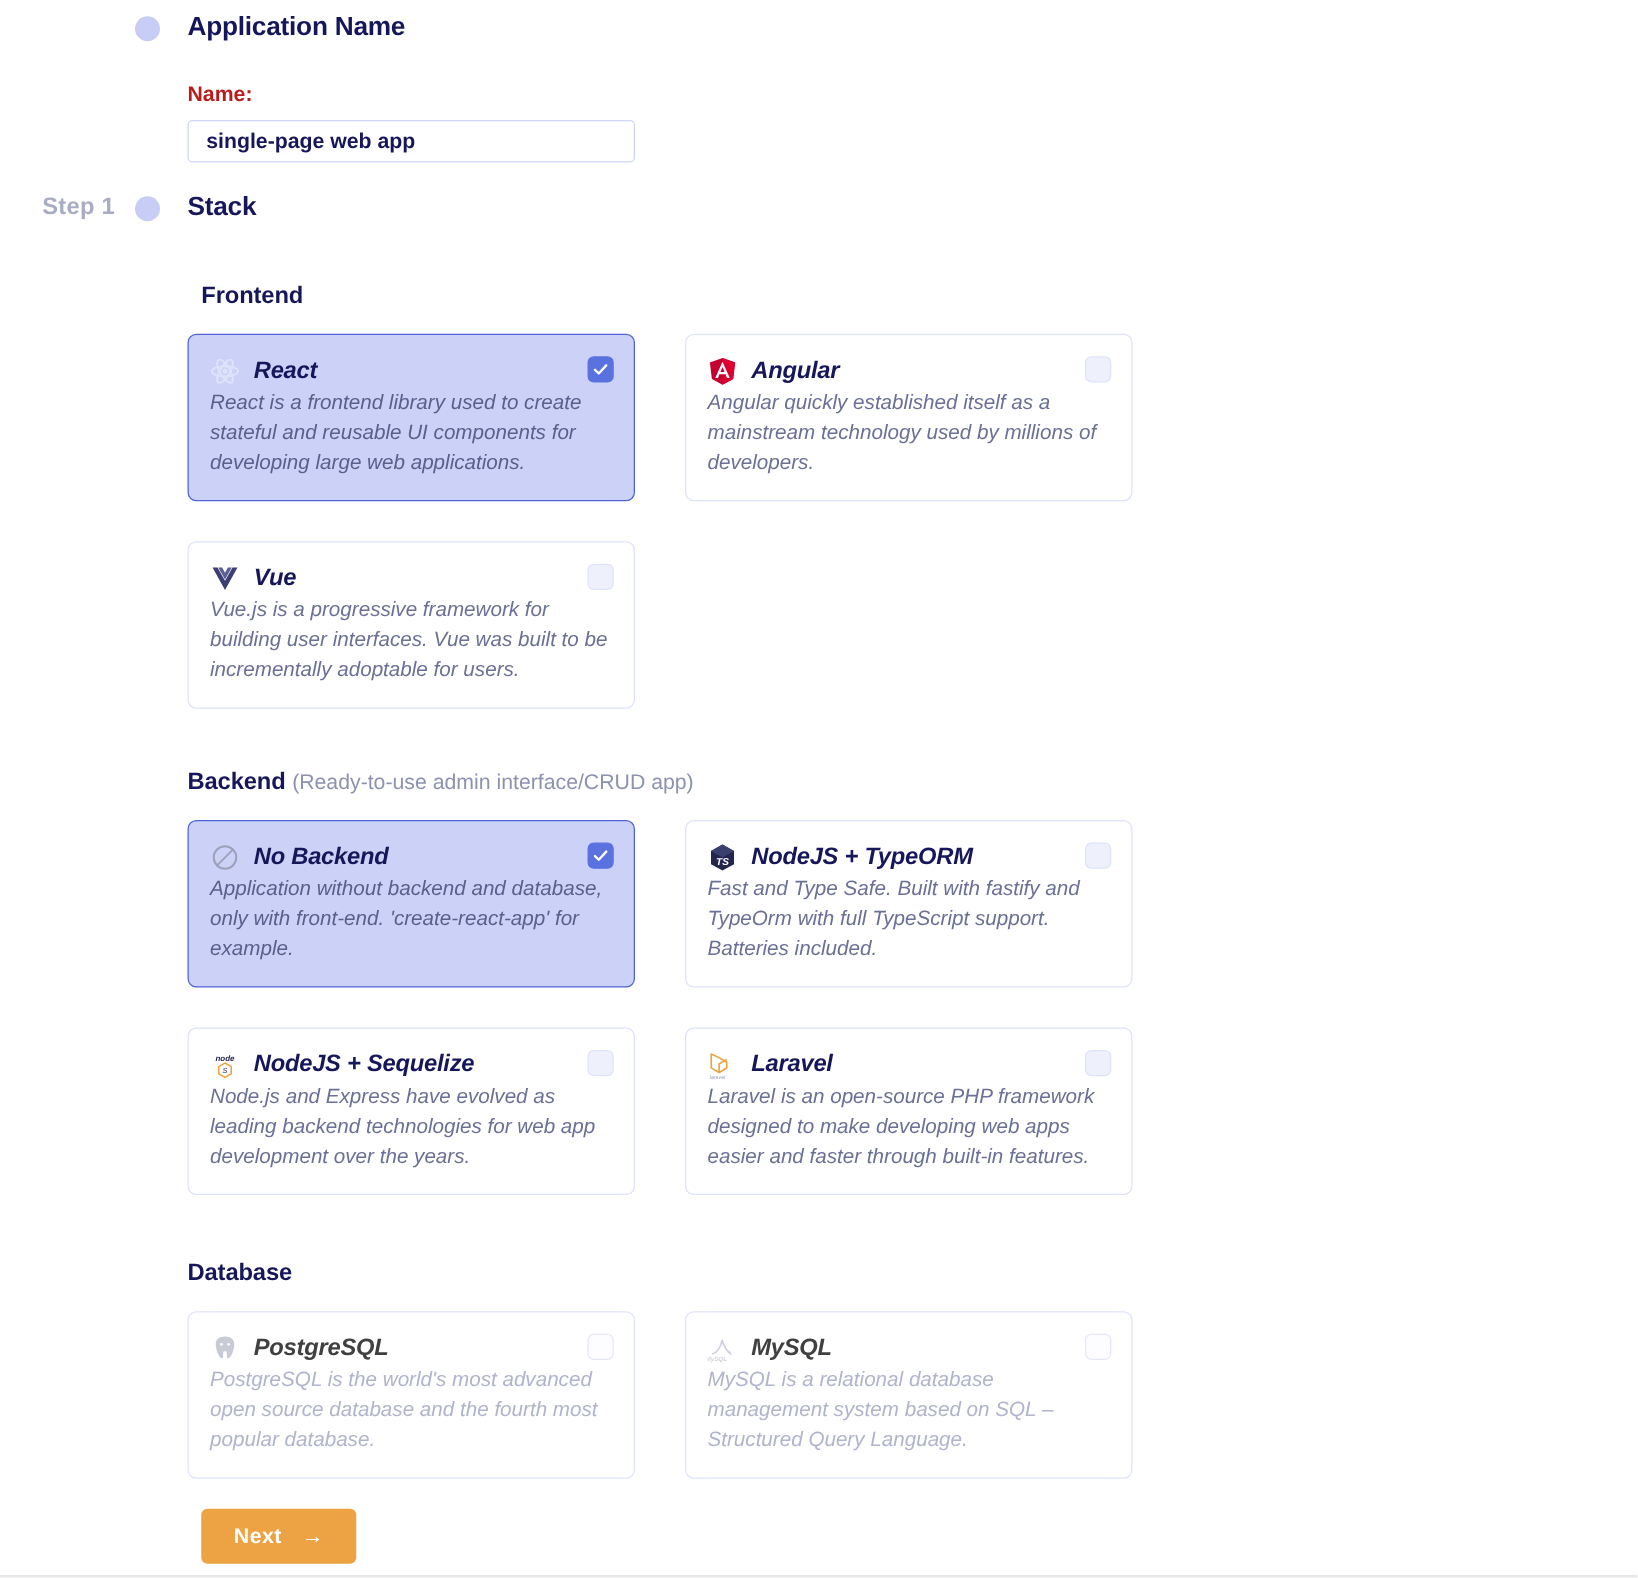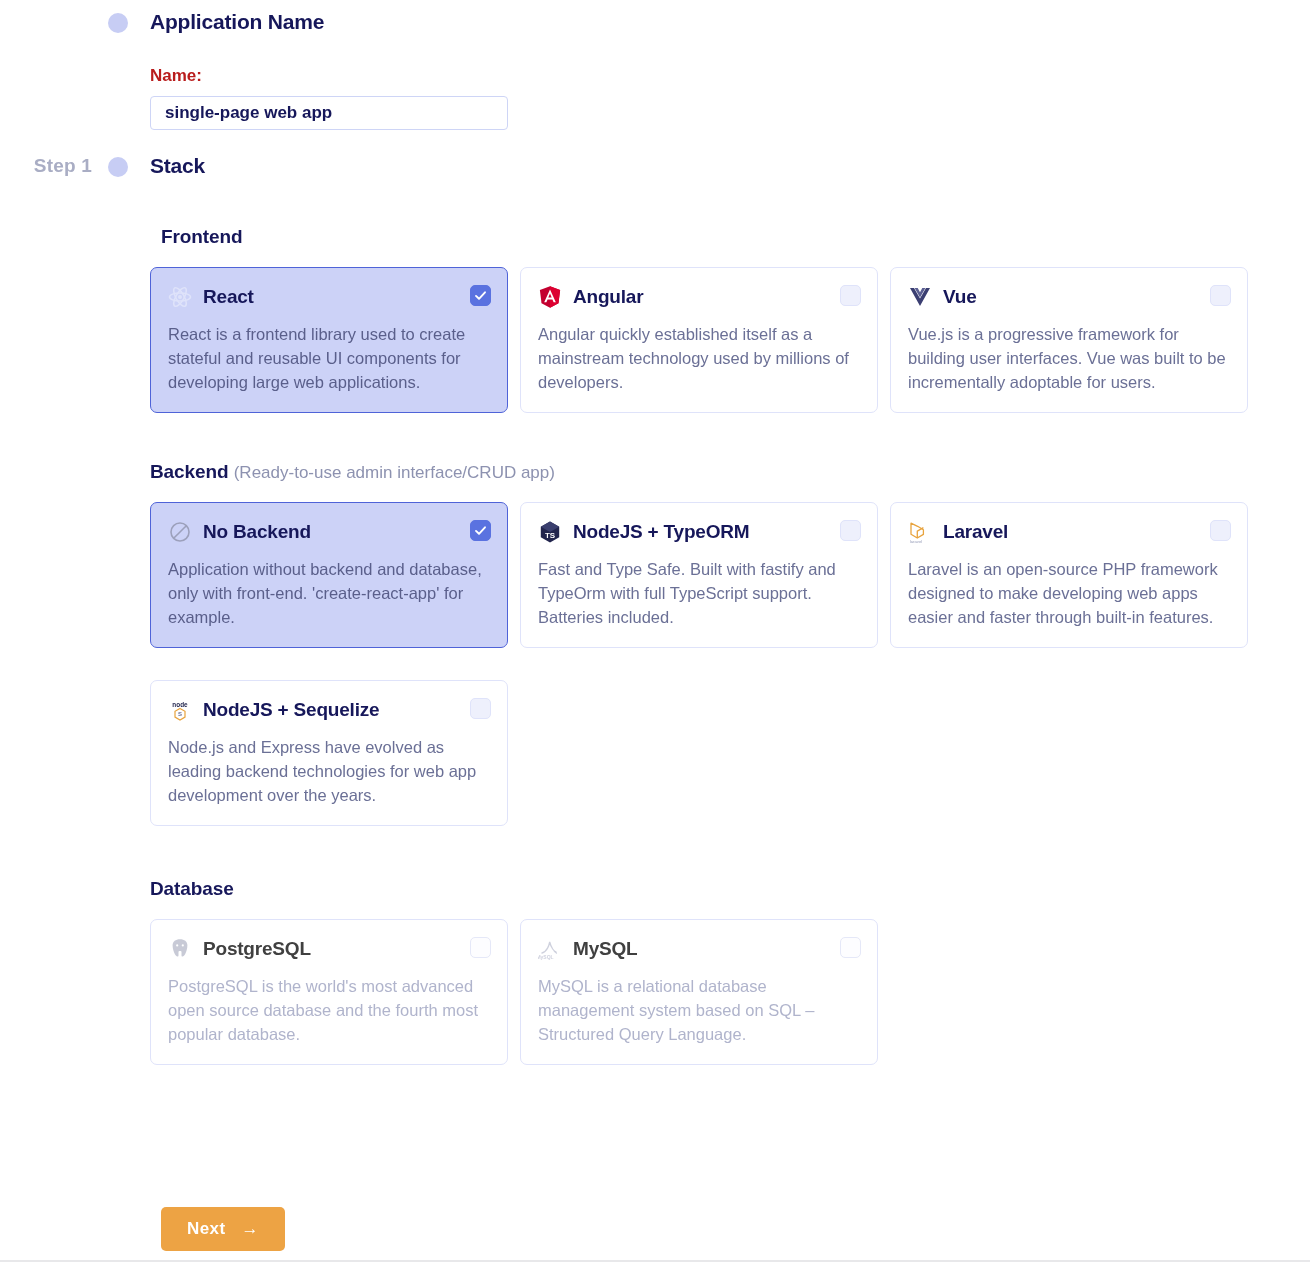--- a/index.html
+++ b/index.html
@@ -85,23 +85,24 @@
     letter-spacing: 0;
   }
   .sec-frontend { margin-top: 46px; margin-left: 11px; }
   .sec-backend  { margin-top: 48px; }
   .sec-database { margin-top: 52px; }
 
   
   .card-grid {
     display: flex;
     flex-wrap: wrap;
-    gap: 32px 12px;
+    gap: 32px 40px;
     margin-top: 19px;
     width: 1148px;
+    font-style: italic;
   }
   .card {
     width: 358px;
     border: 1px solid #dfe3fa;
     border-radius: 7px;
     background: #ffffff;
     padding: 16px 17px 18px 17px;
     position: relative;
     cursor: pointer;
   }
@@ -127,21 +128,20 @@
   }
   .card-title {
     font-size: 19px;
     font-weight: bold;
     color: #16175a;
     letter-spacing: -.2px;
     line-height: 24px;
   }
   .card.disabled .card-title { color: #404040; }
   .card-desc {
-    margin-top: 12px;
     font-size: 16.5px;
     line-height: 24px;
     color: #6b7096;
   }
   .card.selected .card-desc { color: #5a5f8b; }
   .card.disabled .card-desc { color: #b0b4cc; }
 
   
   .cbx {
     position: absolute;
@@ -286,43 +286,43 @@
             </span>
             <span class="card-title">NodeJS + TypeORM</span>
           </div>
           <span class="cbx"></span>
           <div class="card-desc">Fast and Type Safe. Built with fastify and TypeOrm with full TypeScript support. Batteries included.</div>
         </div>
         <div class="card">
           <div class="card-head">
             <span class="card-logo">
               <svg width="24" height="24" viewBox="0 0 24 24">
+                <text x="12" y="9" font-size="6.4" font-family="Liberation Sans, sans-serif" font-weight="bold" fill="#22254d" text-anchor="middle">node</text>
+                <path d="M12 10.4l5 2.9v5.8l-5 2.9-5-2.9v-5.8z" fill="none" stroke="#e8a33d" stroke-width="1.2"></path>
+                <text x="12" y="18.4" font-size="6" font-family="Liberation Sans, sans-serif" font-weight="bold" fill="#6b7096" text-anchor="middle">S</text>
+              </svg>
+            </span>
+            <span class="card-title">NodeJS + Sequelize</span>
+          </div>
+          <span class="cbx"></span>
+          <div class="card-desc">Node.js and Express have evolved as leading backend technologies for web app development over the years.</div>
+        </div>
+        <div class="card">
+          <div class="card-head">
+            <span class="card-logo">
+              <svg width="24" height="24" viewBox="0 0 24 24">
                 <path d="M3 3.2v11.1l6.3 3.7 6.1-3.6V9.8L9.6 6.3 3 3.2z" fill="none" stroke="#e8a33d" stroke-width="1.3" stroke-linejoin="round"></path>
                 <path d="M9.3 18V11.1l6.1-3.5" fill="none" stroke="#e8a33d" stroke-width="1.3"></path>
                 <text x="8" y="23" font-size="4.2" font-family="Liberation Sans, sans-serif" fill="#9aa0bb" text-anchor="middle">laravel</text>
               </svg>
             </span>
             <span class="card-title">Laravel</span>
           </div>
           <span class="cbx"></span>
           <div class="card-desc">Laravel is an open-source PHP framework designed to make developing web apps easier and faster through built-in features.</div>
-        </div>
-        <div class="card">
-          <div class="card-head">
-            <span class="card-logo">
-              <svg width="24" height="24" viewBox="0 0 24 24">
-                <text x="12" y="9" font-size="6.4" font-family="Liberation Sans, sans-serif" font-weight="bold" fill="#22254d" text-anchor="middle">node</text>
-                <path d="M12 10.4l5 2.9v5.8l-5 2.9-5-2.9v-5.8z" fill="none" stroke="#e8a33d" stroke-width="1.2"></path>
-                <text x="12" y="18.4" font-size="6" font-family="Liberation Sans, sans-serif" font-weight="bold" fill="#6b7096" text-anchor="middle">S</text>
-              </svg>
-            </span>
-            <span class="card-title">NodeJS + Sequelize</span>
-          </div>
-          <span class="cbx"></span>
-          <div class="card-desc">Node.js and Express have evolved as leading backend technologies for web app development over the years.</div>
         </div>
       </div>
 
     <div class="section-head sec-database">
       <span>Database</span>
     </div>
     <div class="card-grid" id="grid-database">
         <div class="card disabled">
           <div class="card-head">
             <span class="card-logo">

